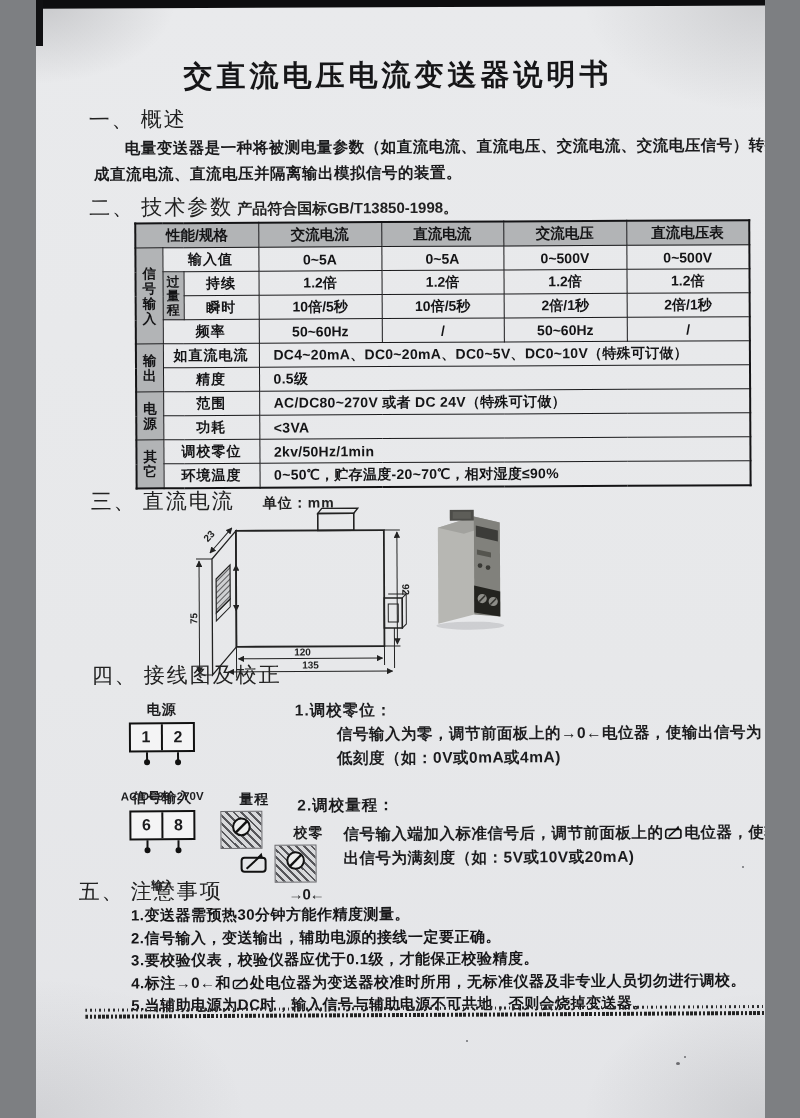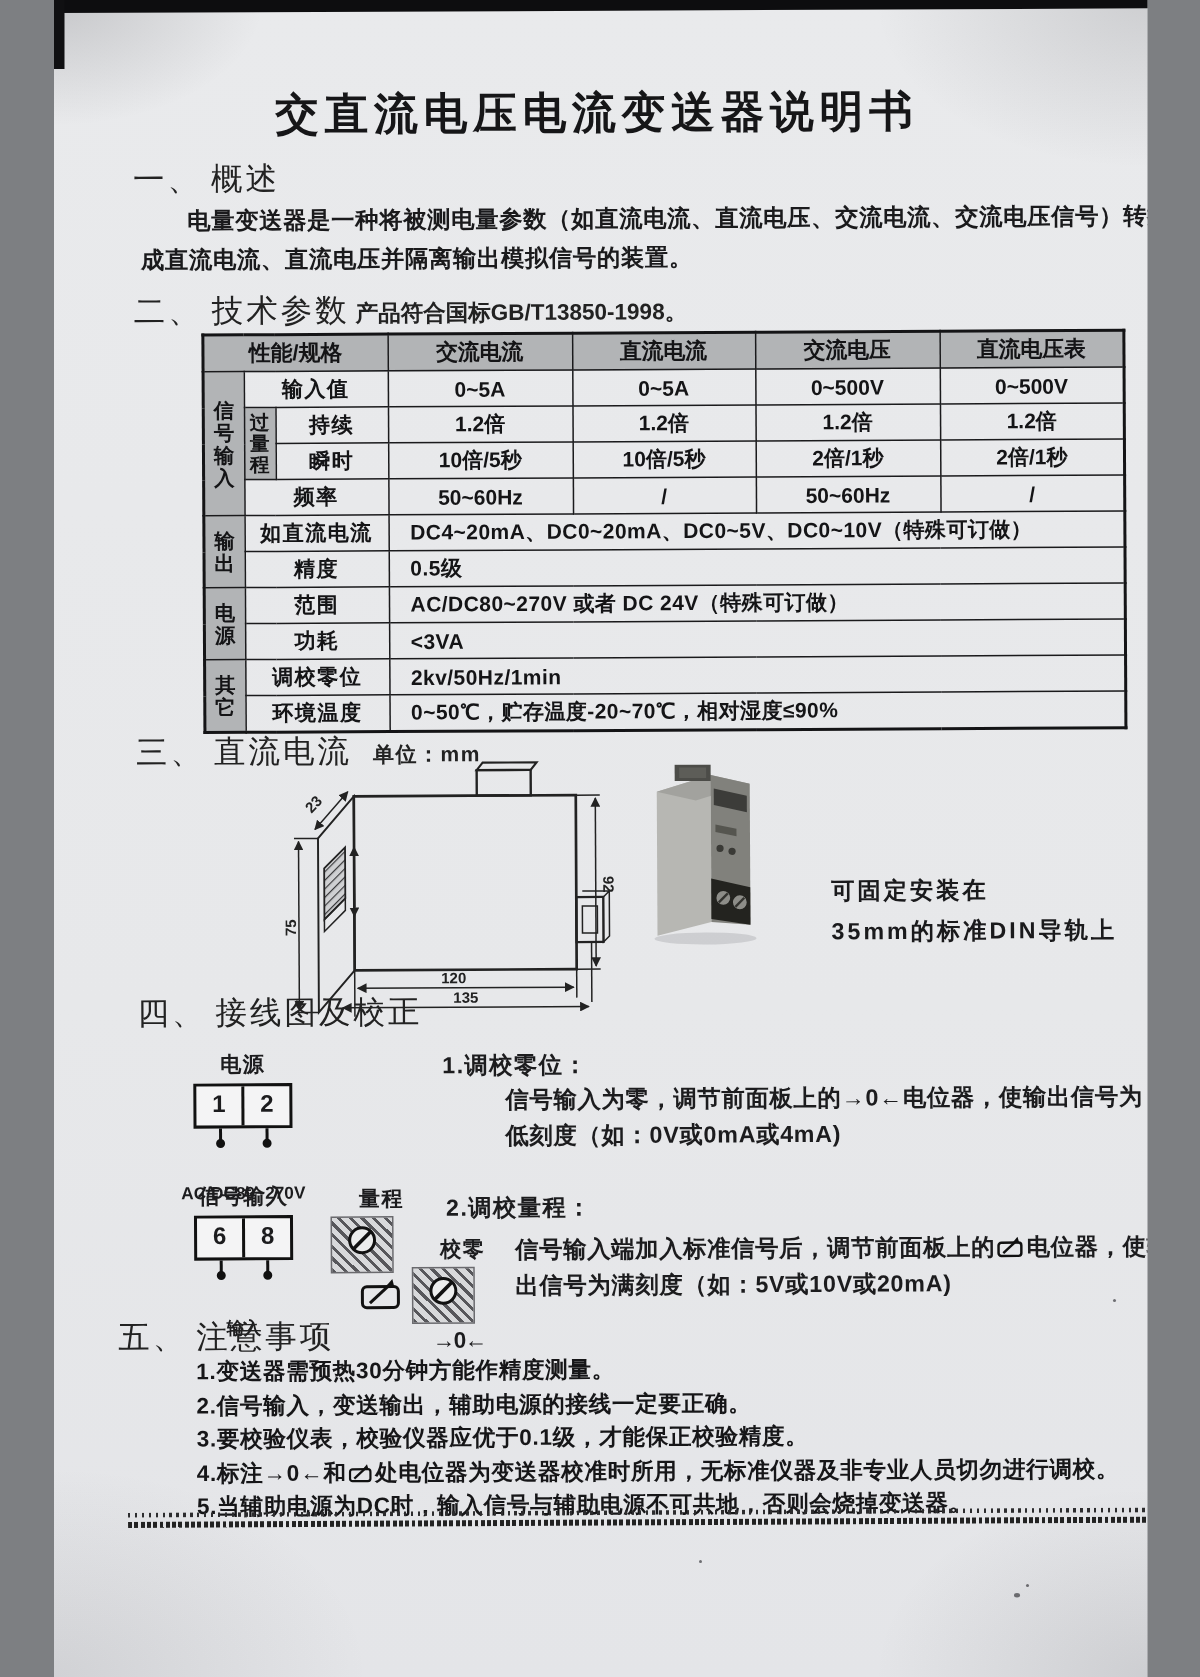--- a/index.html
+++ b/index.html
@@ -21,21 +21,21 @@
   .content{position:absolute;inset:0;transform:rotate(-.3deg);}
 
   .doc-title{
     position:absolute;top:56px;left:0;width:100%;margin:0;text-align:center;
     font-family:"DejaVu Serif","Liberation Serif",serif;
     font-size:29px;font-weight:700;letter-spacing:4px;color:#161618;
   }
   .sec-head{position:absolute;font-family:"DejaVu Serif","Liberation Serif",serif;font-size:21px;color:#222;letter-spacing:2px;white-space:nowrap;}
   .sec-head .sec-num{margin-right:6px;}
   .sec-sub{font-family:"Liberation Sans",sans-serif;font-size:15px;font-weight:700;letter-spacing:0;margin-left:4px;}
-  .sec-sub-small{font-family:"Liberation Sans",sans-serif;font-size:14px;font-weight:700;letter-spacing:1px;margin-left:14px;}
+  .sec-sub-small{font-family:"Liberation Sans",sans-serif;font-size:14px;font-weight:700;letter-spacing:1px;margin-left:28px;}
 
   .overview{
     position:absolute;left:60px;top:134px;width:694px;margin:0;
     font-size:15.5px;font-weight:700;line-height:26px;text-indent:2em;letter-spacing:.5px;color:#1a1a1c;
   }
 
   
   .spec-table{
     position:absolute;left:100px;top:221px;border-collapse:collapse;table-layout:fixed;
     font-size:14px;font-weight:700;color:#141416;
@@ -262,24 +262,20 @@
       <polygon points="47,40 61,43 61,48 47,45" fill="#55554f"></polygon>
       <circle cx="50" cy="56" r="2.4" fill="#3a3a36"></circle>
       <circle cx="58" cy="58" r="2.4" fill="#3a3a36"></circle>
       <polygon points="44,76 70,82 70,107 44,103" fill="#23231f"></polygon>
       <circle cx="52" cy="89" r="4.6" fill="#8d8d88"></circle>
       <circle cx="63" cy="92" r="4.6" fill="#8d8d88"></circle>
       <line x1="49" y1="92" x2="55" y2="86" stroke="#33332f" stroke-width="1.6"></line>
       <line x1="60" y1="95" x2="66" y2="89" stroke="#33332f" stroke-width="1.6"></line>
     </svg>
 
-    <div class="photo-caption">
-      <div>可固定安装在</div>
-      <div>35mm的标准DIN导轨上</div>
-    </div>
 
     <div class="sec-head" style="left:55px;top:660px;">
       <span class="sec-num">四、</span><span>接线图及校正</span>
     </div>
 
     <div class="tblock" style="left:82px;top:700px;">
       <div class="tb-title">电源</div>
       <div class="tb-box">
         <span class="cellnum">1</span>
         <span class="cellnum">2</span>

